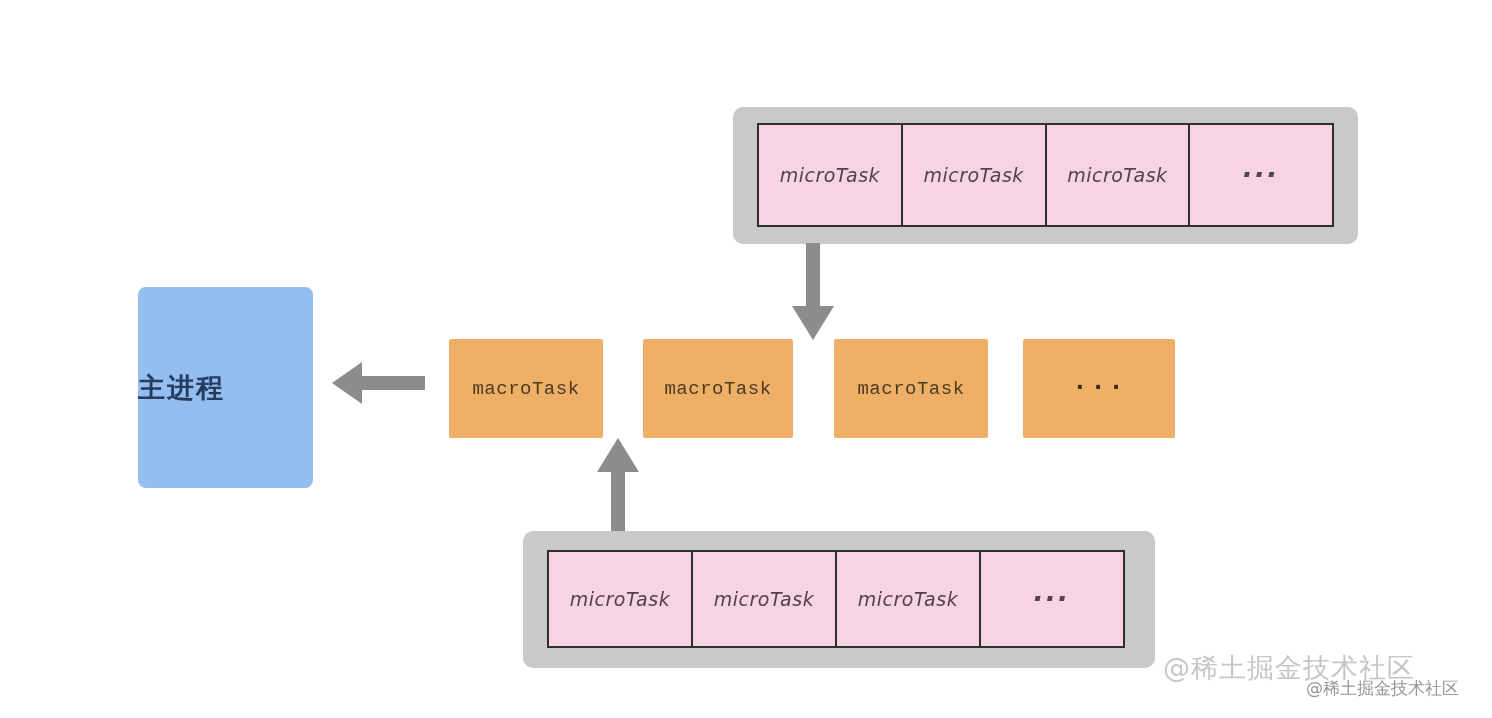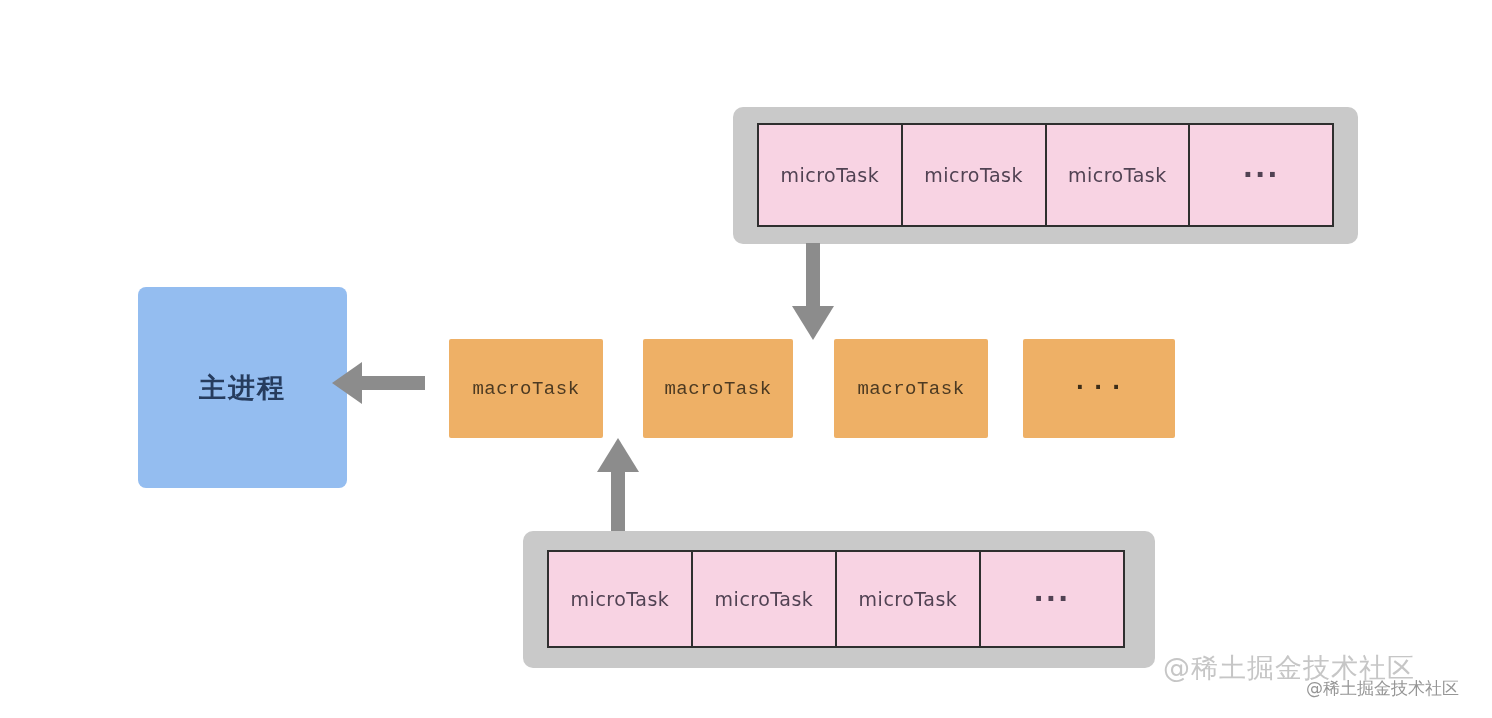--- a/index.html
+++ b/index.html
@@ -26,42 +26,43 @@
     flex:1;
     display:flex;
     align-items:center;
     justify-content:center;
     background:#f8d3e3;
     border-right:2px solid #2f2f2f;
     color:#514253;
     font-size:19px;
     letter-spacing:0.5px;
     white-space:nowrap;
+    font-style:italic;
   }
   .queue-cell:last-child{border-right:none;}
   
   .macro-box{
     position:absolute;
     top:339px;height:99px;
     background:#eeb066;
     border-radius:2px;
     display:flex;align-items:center;justify-content:center;
     color:#4c3a22;
     font-size:19px;
     letter-spacing:0.5px;
     white-space:nowrap;
     font-family:Liberation Mono, monospace;
   }
   
   .main-box{
     position:absolute;
-    left:138px;top:287px;width:209px;height:201px;
+    left:138px;top:287px;width:175px;height:201px;
     background:#94bdf0;
     border-radius:8px;
-    display:flex;align-items:center;justify-content:center;
+    display:flex;align-items:center;justify-content:flex-start;
     color:#263c5e;
     font-size:27px;
     font-weight:600;
     letter-spacing:2px;
   }
   
   .dots{
     font-weight:800;
     font-size:27px;
     letter-spacing:2px;

